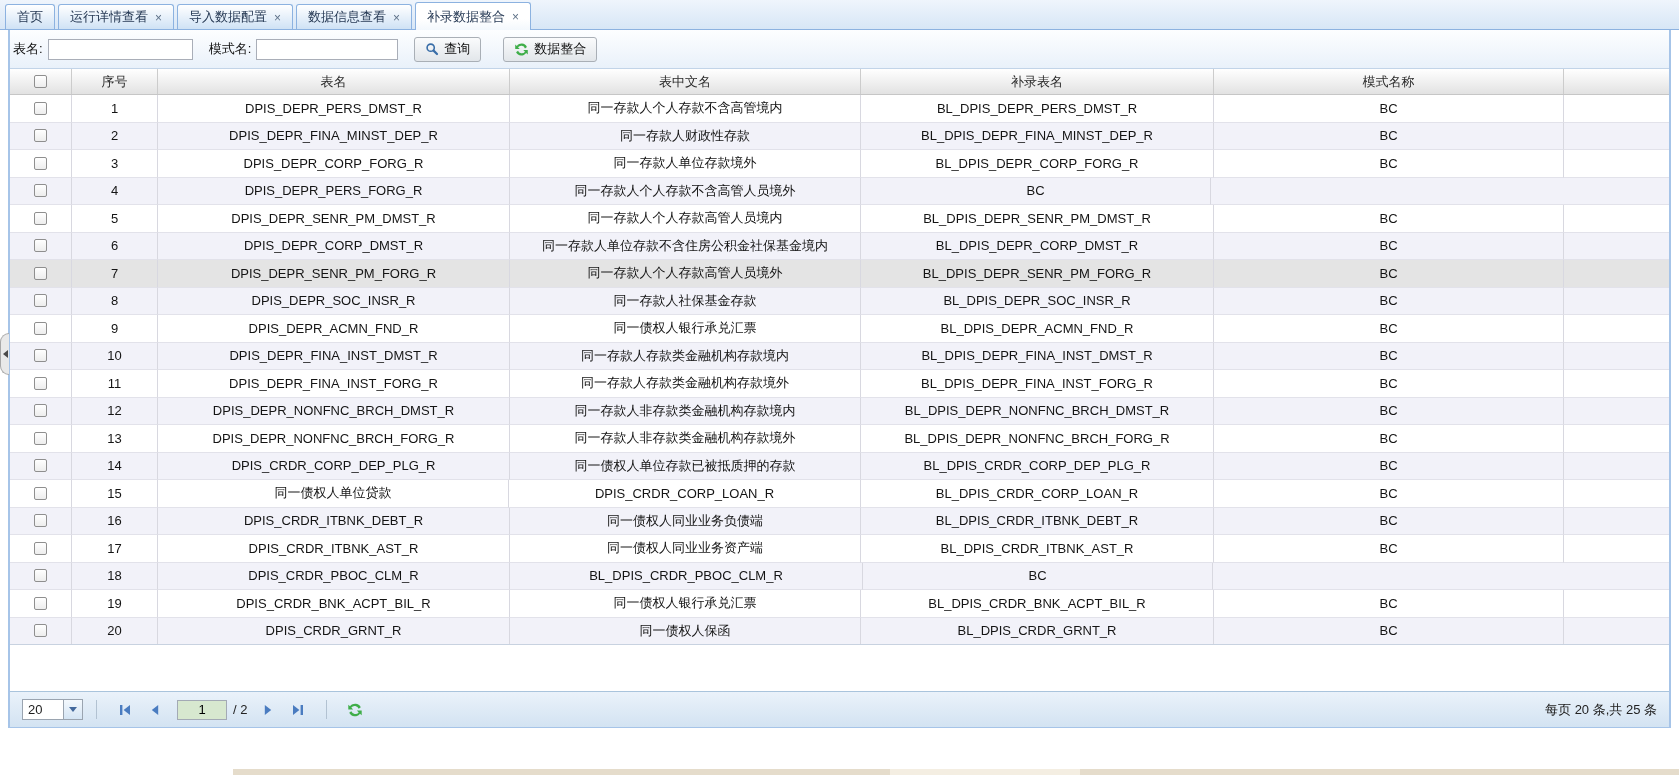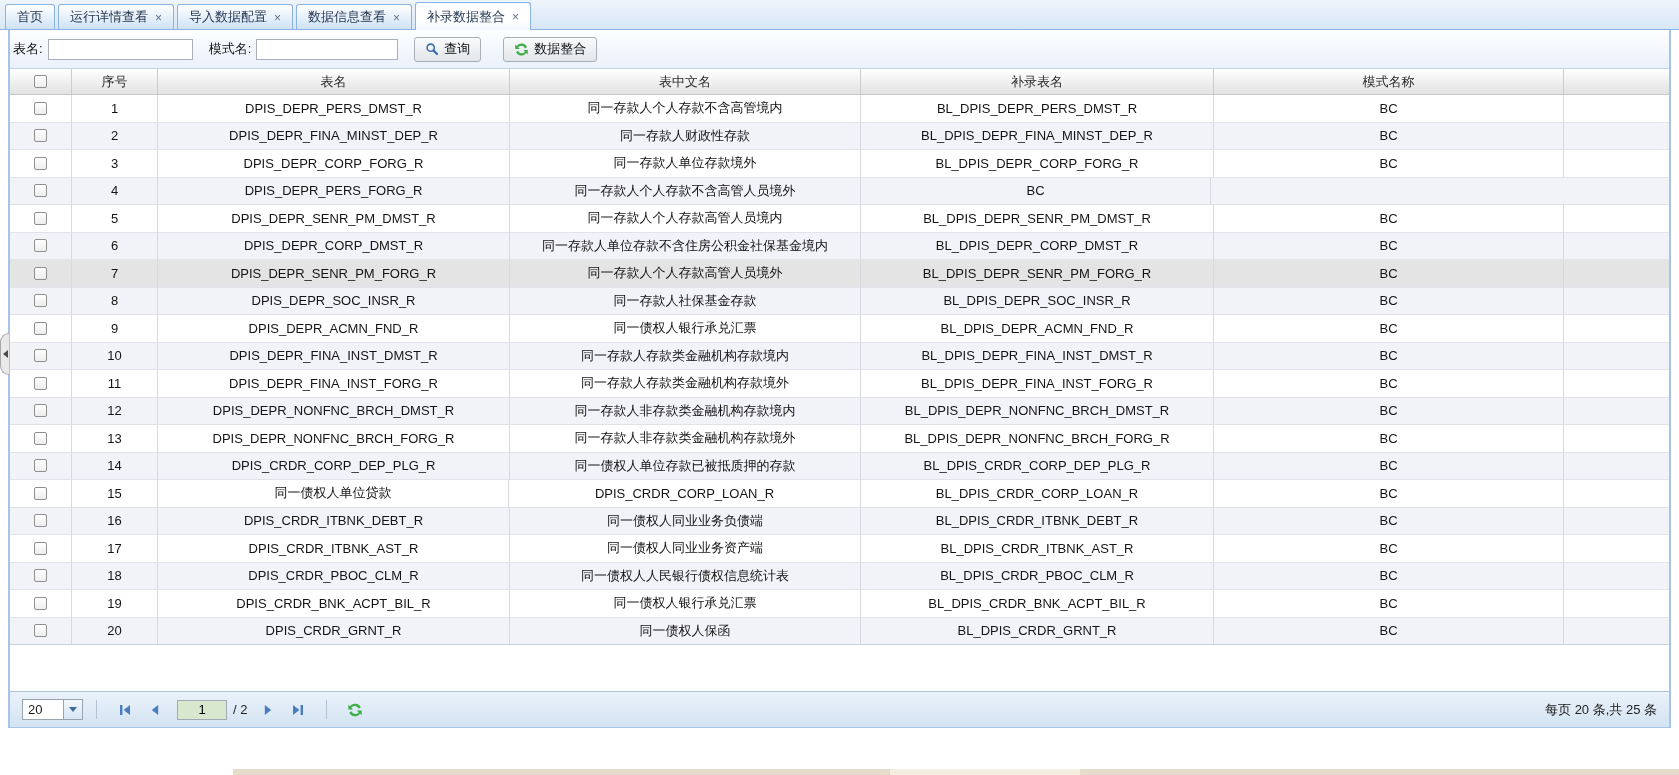--- a/index.html
+++ b/index.html
@@ -377,21 +377,20 @@
         <div class="gcell col-bl">BL_DPIS_CRDR_ITBNK_AST_R</div>
         <div class="gcell col-schema">BC</div>
         <div class="gcell col-fill"></div>
       </div>
       <div class="grow" style="background: rgb(242, 242, 249);">
         <div class="gcell col-check">
           <span class="checkbox"></span>
         </div>
         <div class="gcell col-seq">18</div>
         <div class="gcell col-table">DPIS_CRDR_PBOC_CLM_R</div>
-        <div class="gcell col-cn">同一债权人人民银行债权信息统计表</div>
         <div class="gcell col-bl">BL_DPIS_CRDR_PBOC_CLM_R</div>
         <div class="gcell col-schema">BC</div>
         <div class="gcell col-fill"></div>
       </div>
       <div class="grow" style="background: rgb(255, 255, 255);">
         <div class="gcell col-check">
           <span class="checkbox"></span>
         </div>
         <div class="gcell col-seq">19</div>
         <div class="gcell col-table">DPIS_CRDR_BNK_ACPT_BIL_R</div>

